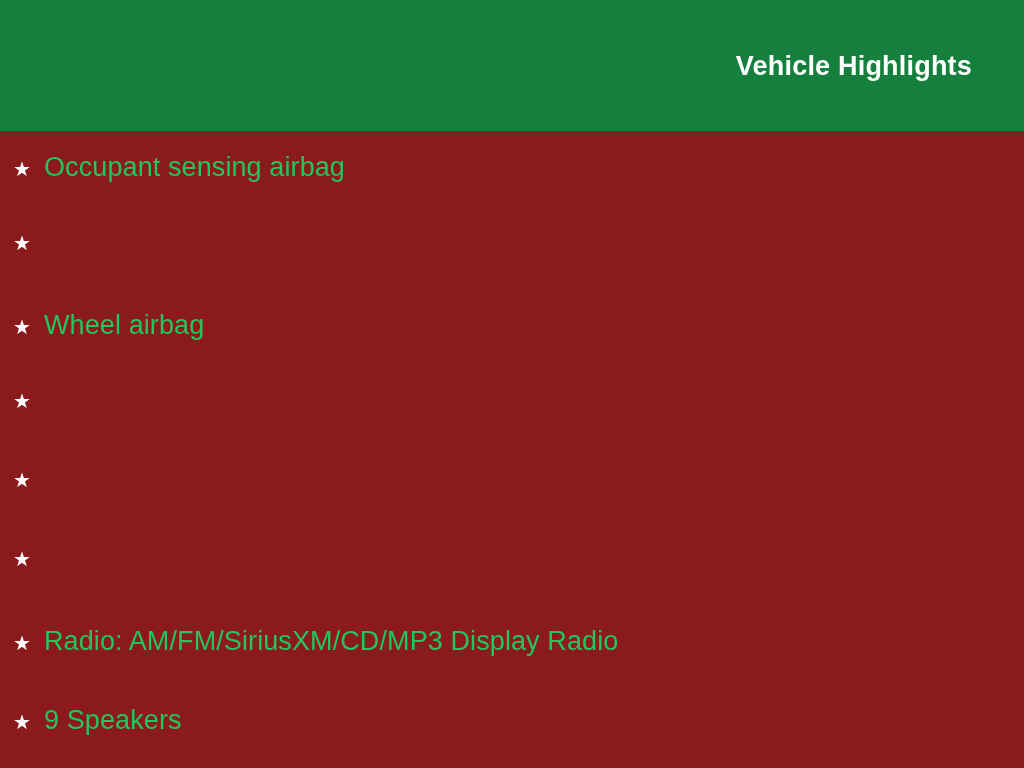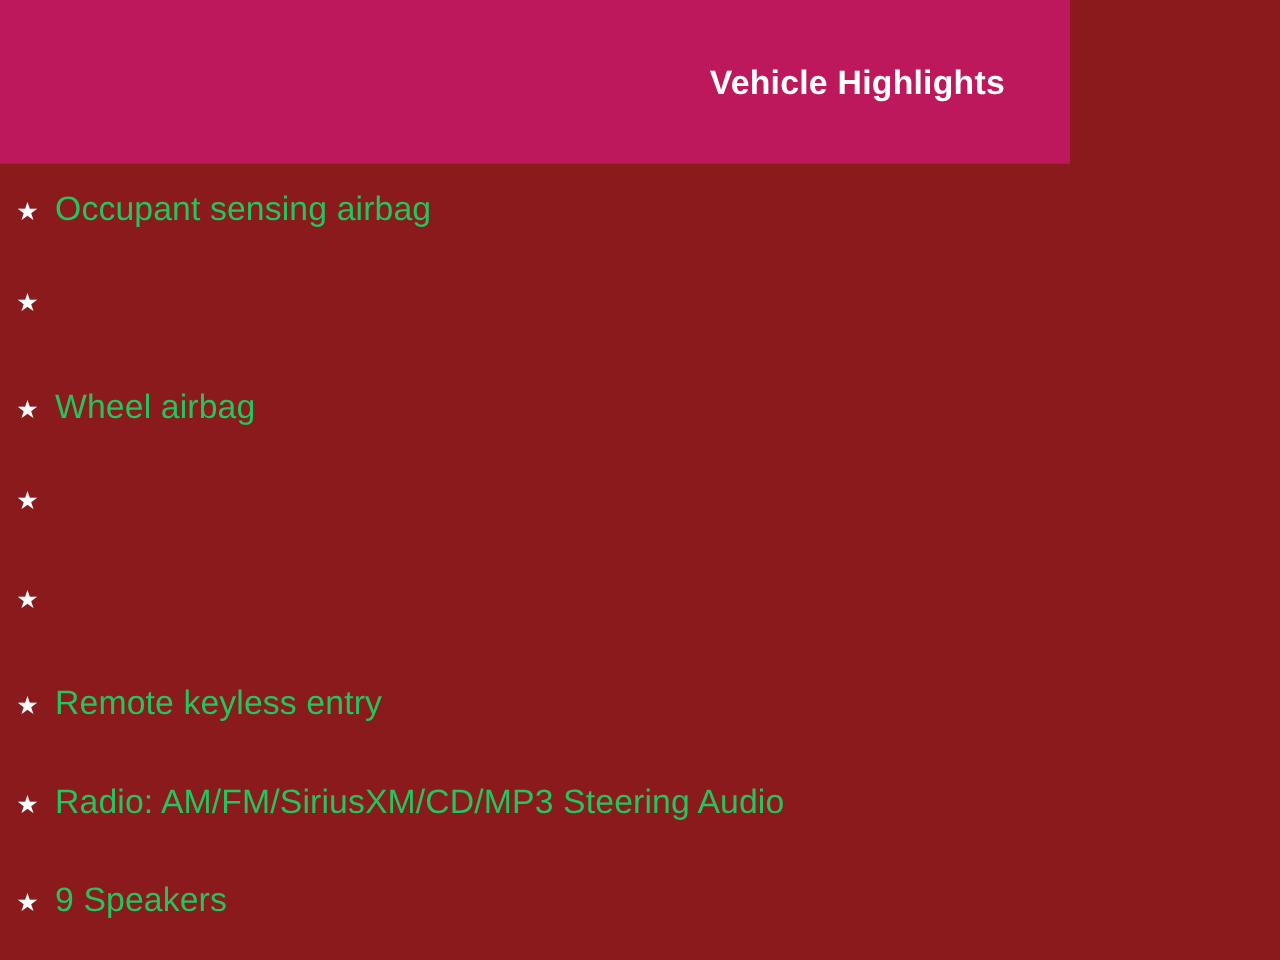--- a/index.html
+++ b/index.html
@@ -21,23 +21,23 @@
     background: #8b1a1c;
     box-sizing: border-box;
     overflow: hidden;
   }
 
   
   #header {
     position: absolute;
     left: 0;
     top: 0;
-    width: 856px;
+    width: 1024px;
     height: 131px;
-    background: #be185d;
+    background: #15803d;
     display: flex;
     align-items: center;
     justify-content: flex-end;
     box-sizing: border-box;
     padding-right: 52px;
   }
   #header-title {
     color: #ffffff;
     font-family: "Liberation Sans", sans-serif;
     font-weight: bold;
@@ -117,26 +117,25 @@
     <li class="highlight-item">
       <span class="bullet-star">★</span>
     </li>
 
     <li class="highlight-item">
       <span class="bullet-star">★</span>
     </li>
 
     <li class="highlight-item">
       <span class="bullet-star">★</span>
-      <span class="item-label">Remote keyless entry</span>
     </li>
 
     <li class="highlight-item">
       <span class="bullet-star">★</span>
-      <span class="item-label">Radio: AM/FM/SiriusXM/CD/MP3 Steering Audio</span>
+      <span class="item-label">Radio: AM/FM/SiriusXM/CD/MP3 Display Radio</span>
     </li>
 
     <li class="highlight-item">
       <span class="bullet-star">★</span>
       <span class="item-label">9 Speakers</span>
     </li>
 
   </ul>
 </div>
 

